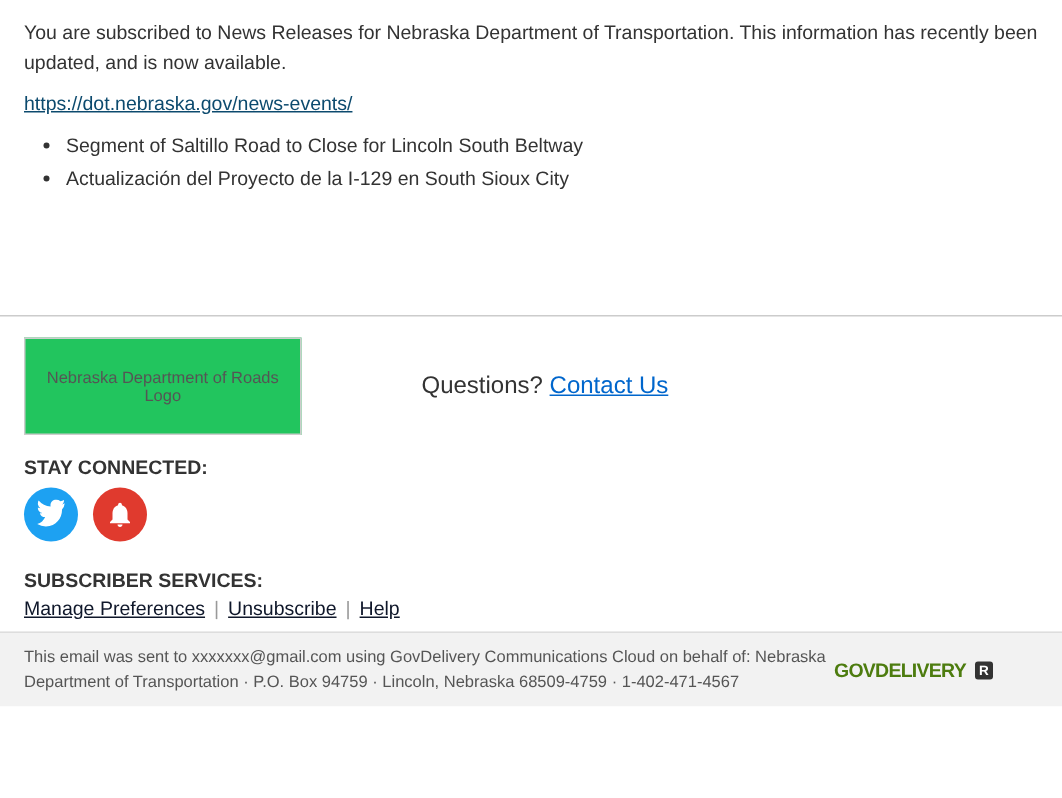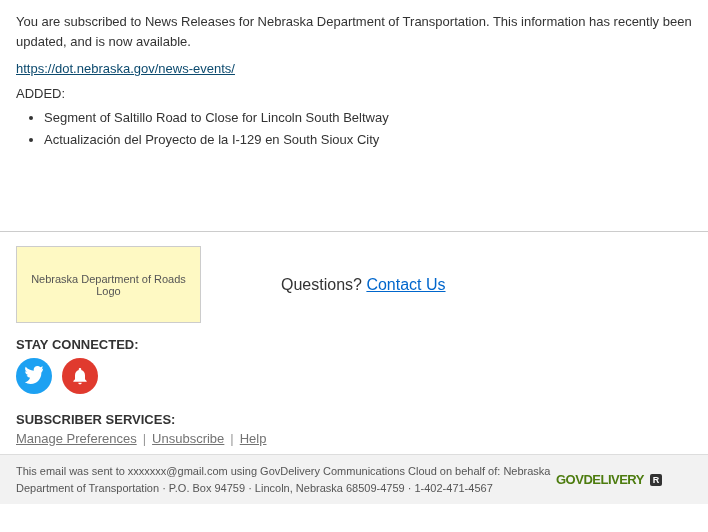--- a/index.html
+++ b/index.html
@@ -54,26 +54,26 @@
 
     .footer-top {
       display: flex;
       align-items: center;
       padding: 14px 16px 10px 16px;
       gap: 20px;
     }
 
     .agency-logo-box {
       width: 185px;
-      height: 77px;
+      height: 65px;
       border: 1px solid #ccc;
       display: flex;
       align-items: center;
       justify-content: center;
-      background: #fef9c3;
+      background: #22c55e;
       flex-shrink: 0;
     }
 
     .agency-logo-text {
       font-size: 11px;
       color: #555;
       text-align: center;
       padding: 4px;
     }
 
@@ -149,21 +149,21 @@
     }
 
     .subscriber-links {
       font-size: 13px;
       display: flex;
       align-items: center;
       gap: 6px;
     }
 
     .subscriber-links a {
-      color: #737373;
+      color: #0f172a;
       text-decoration: underline;
     }
 
     .separator {
       color: #999;
     }
 
     .footer-bottom {
       background: #f2f2f2;
       border-top: 1px solid #ddd;
@@ -207,21 +207,20 @@
       margin-left: 2px;
       vertical-align: super;
     }
   </style>
 </head>
 <body>
 
 <div class="email-body">
   <p class="intro-text">You are subscribed to News Releases for Nebraska Department of Transportation. This information has recently been updated, and is now available.</p>
   <a class="news-link" href="#">https://dot.nebraska.gov/news-events/</a>
-  <p class="added-label">ADDED:</p>
   <ul class="added-list">
     <li>Segment of Saltillo Road to Close for Lincoln South Beltway</li>
     <li>Actualización del Proyecto de la I-129 en South Sioux City</li>
   </ul>
 </div>
 
 <hr class="divider">
 
 <div class="footer-top">
   <div class="agency-logo-box">

